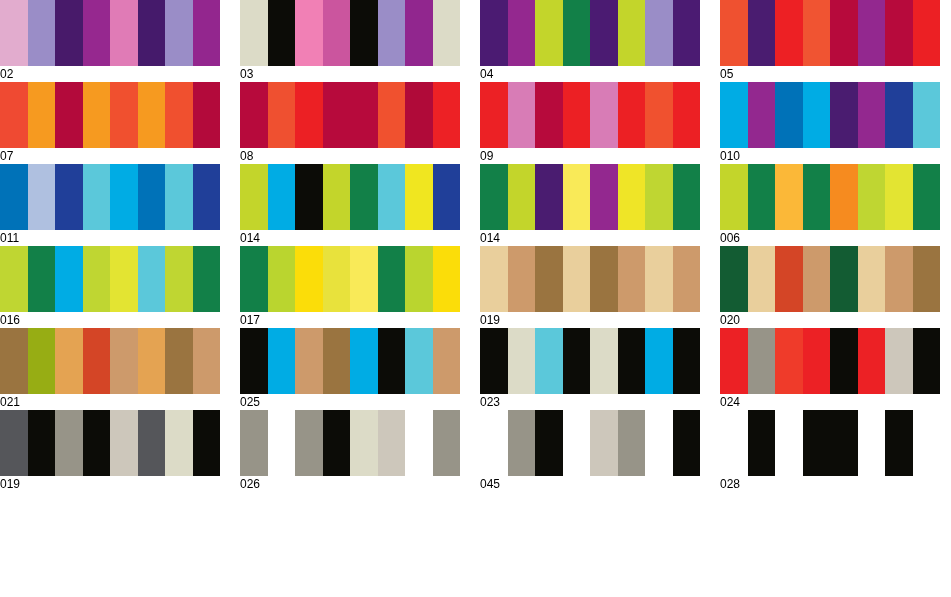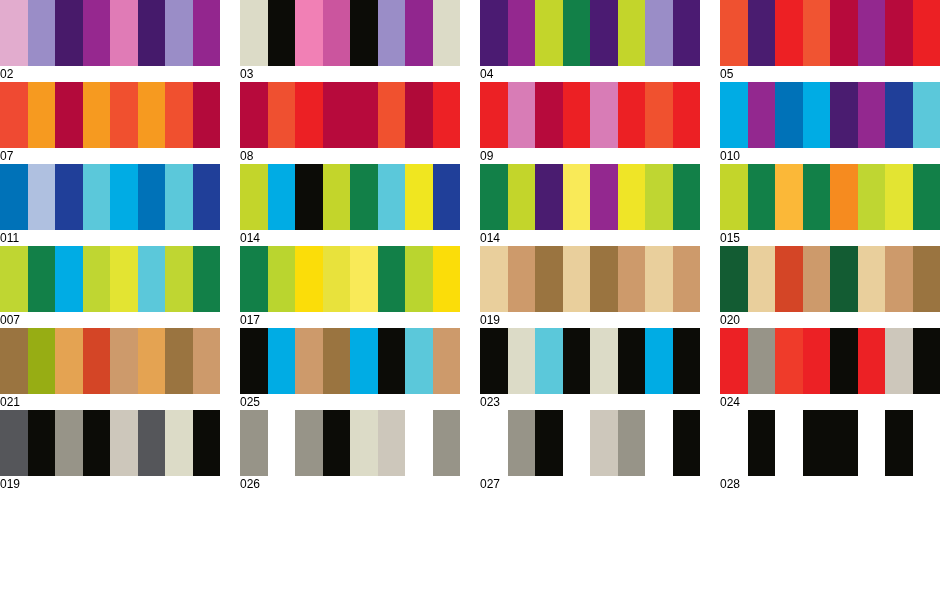--- a/index.html
+++ b/index.html
@@ -205,34 +205,34 @@
       <div class="swatch-strip">
         <div class="swatch-band" style="background-color: rgb(195, 213, 43);"></div>
         <div class="swatch-band" style="background-color: rgb(18, 128, 72);"></div>
         <div class="swatch-band" style="background-color: rgb(251, 184, 56);"></div>
         <div class="swatch-band" style="background-color: rgb(18, 128, 72);"></div>
         <div class="swatch-band" style="background-color: rgb(246, 139, 31);"></div>
         <div class="swatch-band" style="background-color: rgb(191, 214, 50);"></div>
         <div class="swatch-band" style="background-color: rgb(227, 228, 50);"></div>
         <div class="swatch-band" style="background-color: rgb(18, 128, 72);"></div>
       </div>
-      <div class="palette-label">015</div>
+      <div class="palette-label">006</div>
     </div>
     <div class="palette-cell">
       <div class="swatch-strip">
         <div class="swatch-band" style="background-color: rgb(191, 214, 50);"></div>
         <div class="swatch-band" style="background-color: rgb(18, 128, 72);"></div>
         <div class="swatch-band" style="background-color: rgb(0, 172, 228);"></div>
         <div class="swatch-band" style="background-color: rgb(191, 214, 50);"></div>
         <div class="swatch-band" style="background-color: rgb(227, 228, 50);"></div>
         <div class="swatch-band" style="background-color: rgb(91, 200, 218);"></div>
         <div class="swatch-band" style="background-color: rgb(191, 214, 50);"></div>
         <div class="swatch-band" style="background-color: rgb(18, 128, 72);"></div>
       </div>
-      <div class="palette-label">007</div>
+      <div class="palette-label">016</div>
     </div>
     <div class="palette-cell">
       <div class="swatch-strip">
         <div class="swatch-band" style="background-color: rgb(18, 128, 72);"></div>
         <div class="swatch-band" style="background-color: rgb(186, 213, 47);"></div>
         <div class="swatch-band" style="background-color: rgb(251, 221, 9);"></div>
         <div class="swatch-band" style="background-color: rgb(232, 226, 60);"></div>
         <div class="swatch-band" style="background-color: rgb(249, 234, 88);"></div>
         <div class="swatch-band" style="background-color: rgb(18, 128, 72);"></div>
         <div class="swatch-band" style="background-color: rgb(186, 213, 47);"></div>
@@ -348,21 +348,21 @@
       <div class="swatch-strip">
         <div class="swatch-band" style="background-color: rgb(255, 255, 255);"></div>
         <div class="swatch-band" style="background-color: rgb(151, 148, 136);"></div>
         <div class="swatch-band" style="background-color: rgb(12, 12, 7);"></div>
         <div class="swatch-band" style="background-color: rgb(255, 255, 255);"></div>
         <div class="swatch-band" style="background-color: rgb(205, 199, 187);"></div>
         <div class="swatch-band" style="background-color: rgb(151, 148, 136);"></div>
         <div class="swatch-band" style="background-color: rgb(255, 255, 255);"></div>
         <div class="swatch-band" style="background-color: rgb(12, 12, 7);"></div>
       </div>
-      <div class="palette-label">027</div>
+      <div class="palette-label">045</div>
     </div>
     <div class="palette-cell">
       <div class="swatch-strip">
         <div class="swatch-band" style="background-color: rgb(255, 255, 255);"></div>
         <div class="swatch-band" style="background-color: rgb(12, 12, 7);"></div>
         <div class="swatch-band" style="background-color: rgb(255, 255, 255);"></div>
         <div class="swatch-band" style="background-color: rgb(12, 12, 7);"></div>
         <div class="swatch-band" style="background-color: rgb(12, 12, 7);"></div>
         <div class="swatch-band" style="background-color: rgb(255, 255, 255);"></div>
         <div class="swatch-band" style="background-color: rgb(12, 12, 7);"></div>

